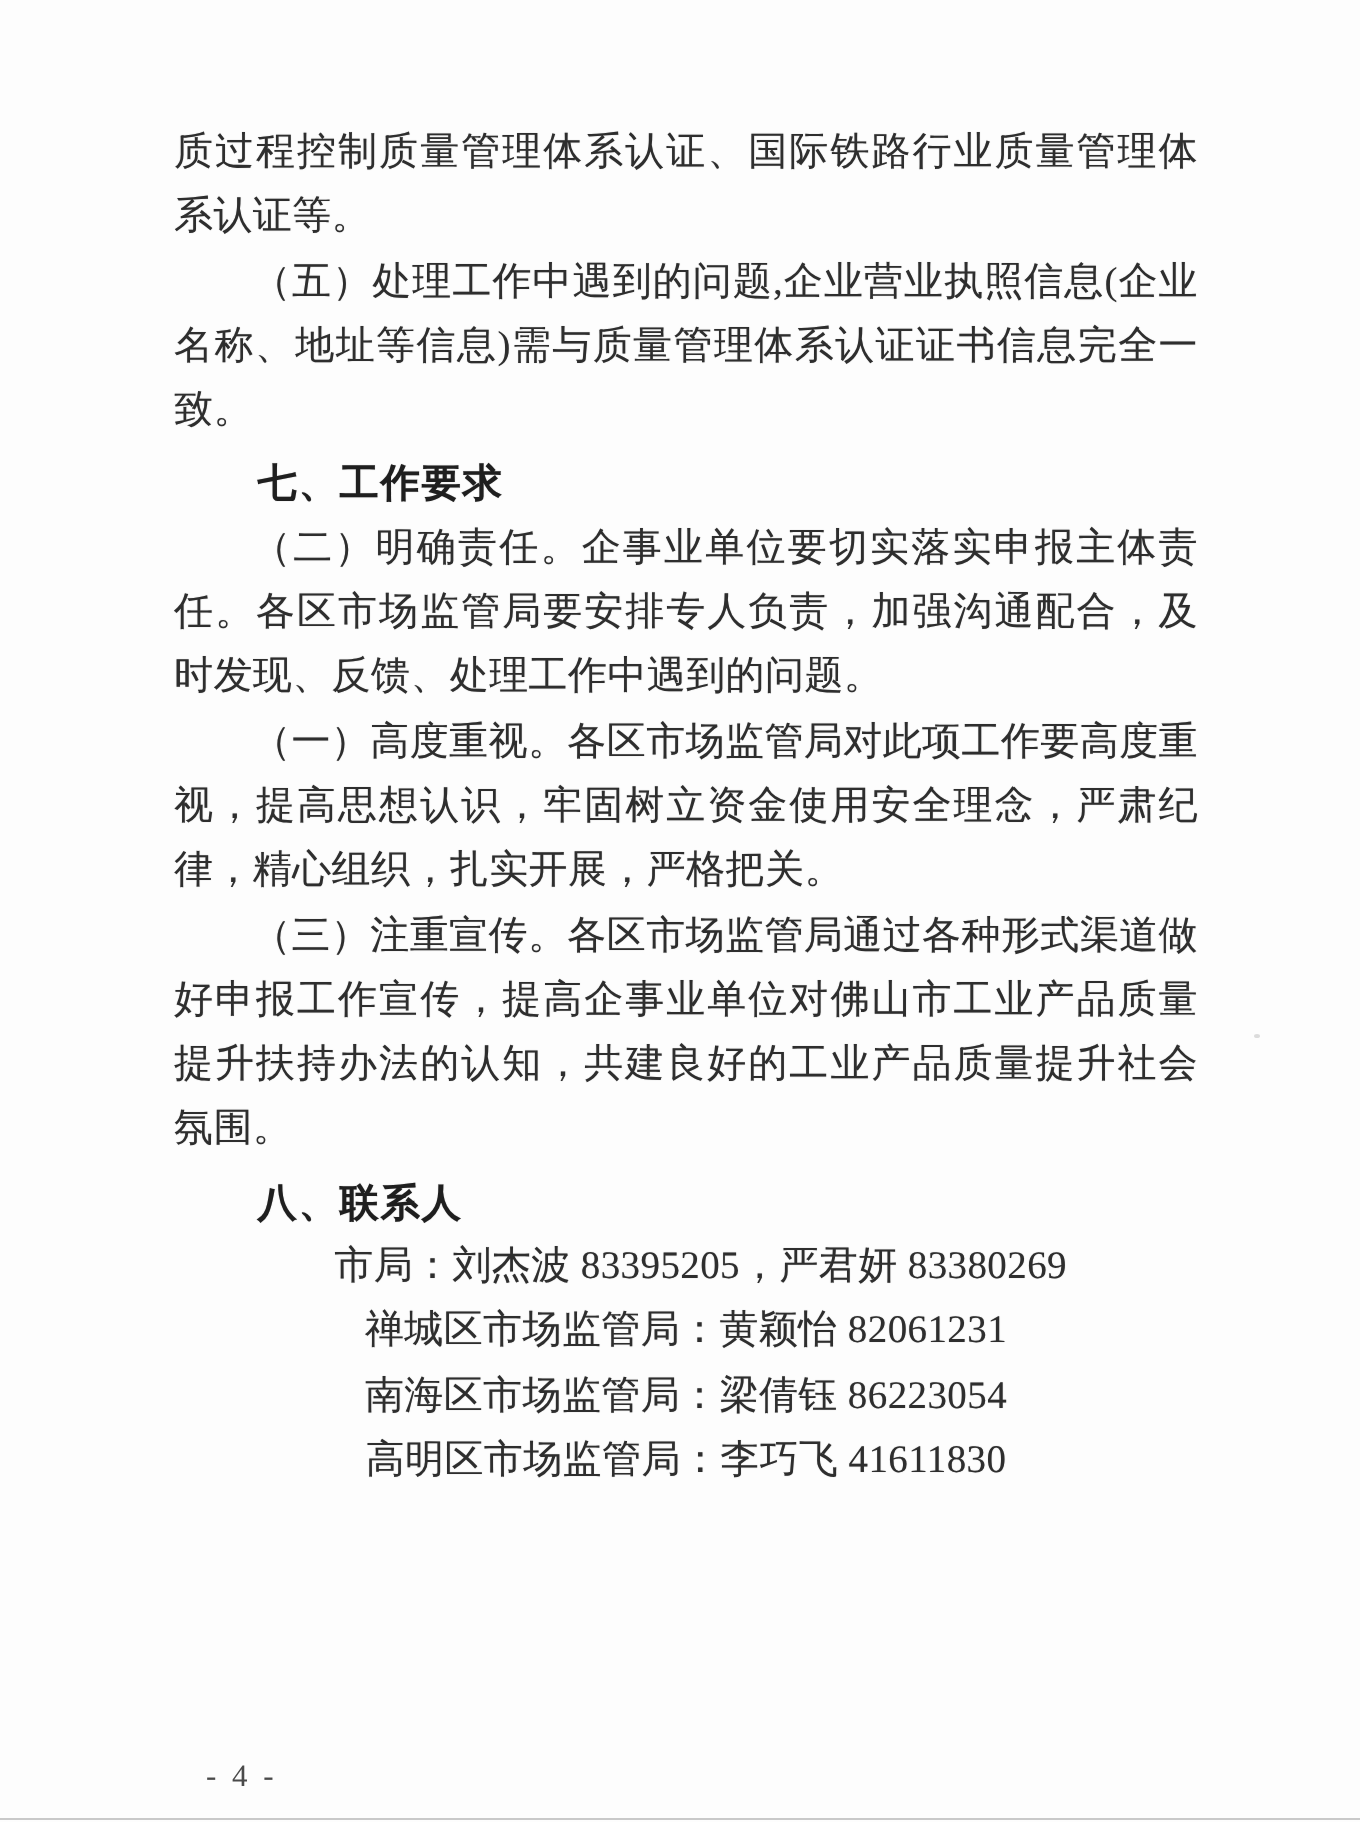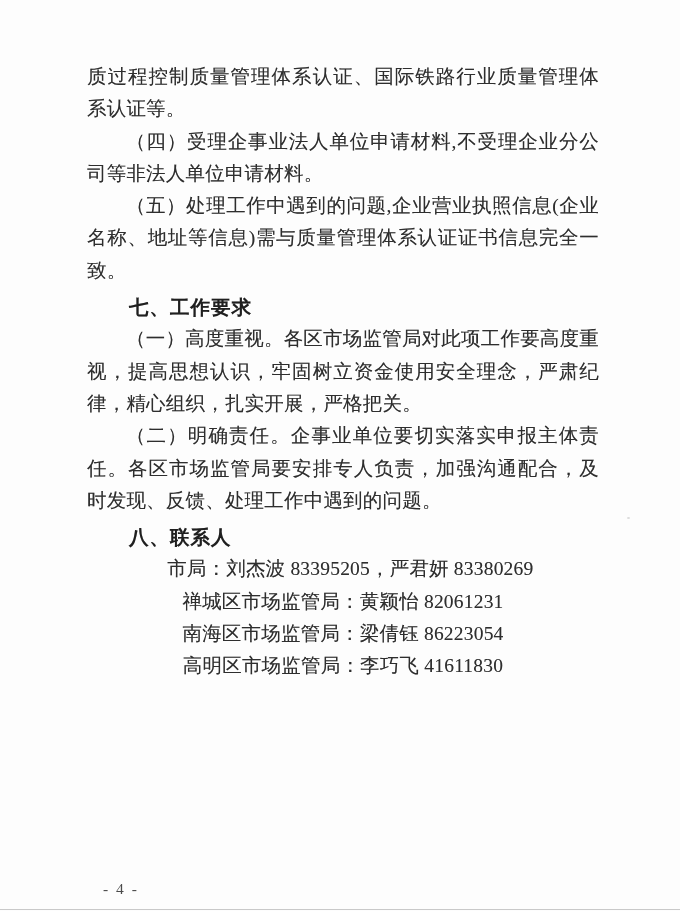--- a/index.html
+++ b/index.html
@@ -79,25 +79,25 @@
     background: #dcdcdc;
     border-radius: 50%;
   }
 </style>
 </head>
 <body>
 
 <div class="page">
   <div class="content">
     <p class="para noindent">质过程控制质量管理体系认证、国际铁路行业质量管理体系认证等。</p>
-    <p class="para">（四）受理企事业法人单位申请材料,不受理企业分公司等非法人单位申请材料。</p>
     <p class="para">（五）处理工作中遇到的问题,企业营业执照信息(企业名称、地址等信息)需与质量管理体系认证证书信息完全一致。</p>
     <p class="heading">七、工作要求</p>
+    <p class="para">（二）明确责任。企事业单位要切实落实申报主体责任。各区市场监管局要安排专人负责，加强沟通配合，及时发现、反馈、处理工作中遇到的问题。</p>
     <p class="para">（一）高度重视。各区市场监管局对此项工作要高度重视，提高思想认识，牢固树立资金使用安全理念，严肃纪律，精心组织，扎实开展，严格把关。</p>
-    <p class="para">（二）明确责任。企事业单位要切实落实申报主体责任。各区市场监管局要安排专人负责，加强沟通配合，及时发现、反馈、处理工作中遇到的问题。</p>
+    <p class="para">（三）注重宣传。各区市场监管局通过各种形式渠道做好申报工作宣传，提高企事业单位对佛山市工业产品质量提升扶持办法的认知，共建良好的工业产品质量提升社会氛围。</p>
     <p class="heading">八、联系人</p>
     <p class="contact contact-first">市局：刘杰波 83395205，严君妍 83380269</p>
     <p class="contact">禅城区市场监管局：黄颖怡 82061231</p>
     <p class="contact">南海区市场监管局：梁倩钰 86223054</p>
     <p class="contact">高明区市场监管局：李巧飞 41611830</p>
   </div>
 
   <div class="page-number">- 4 -</div>
   <div class="scan-dot"></div>
   <div class="bottom-line"></div>

